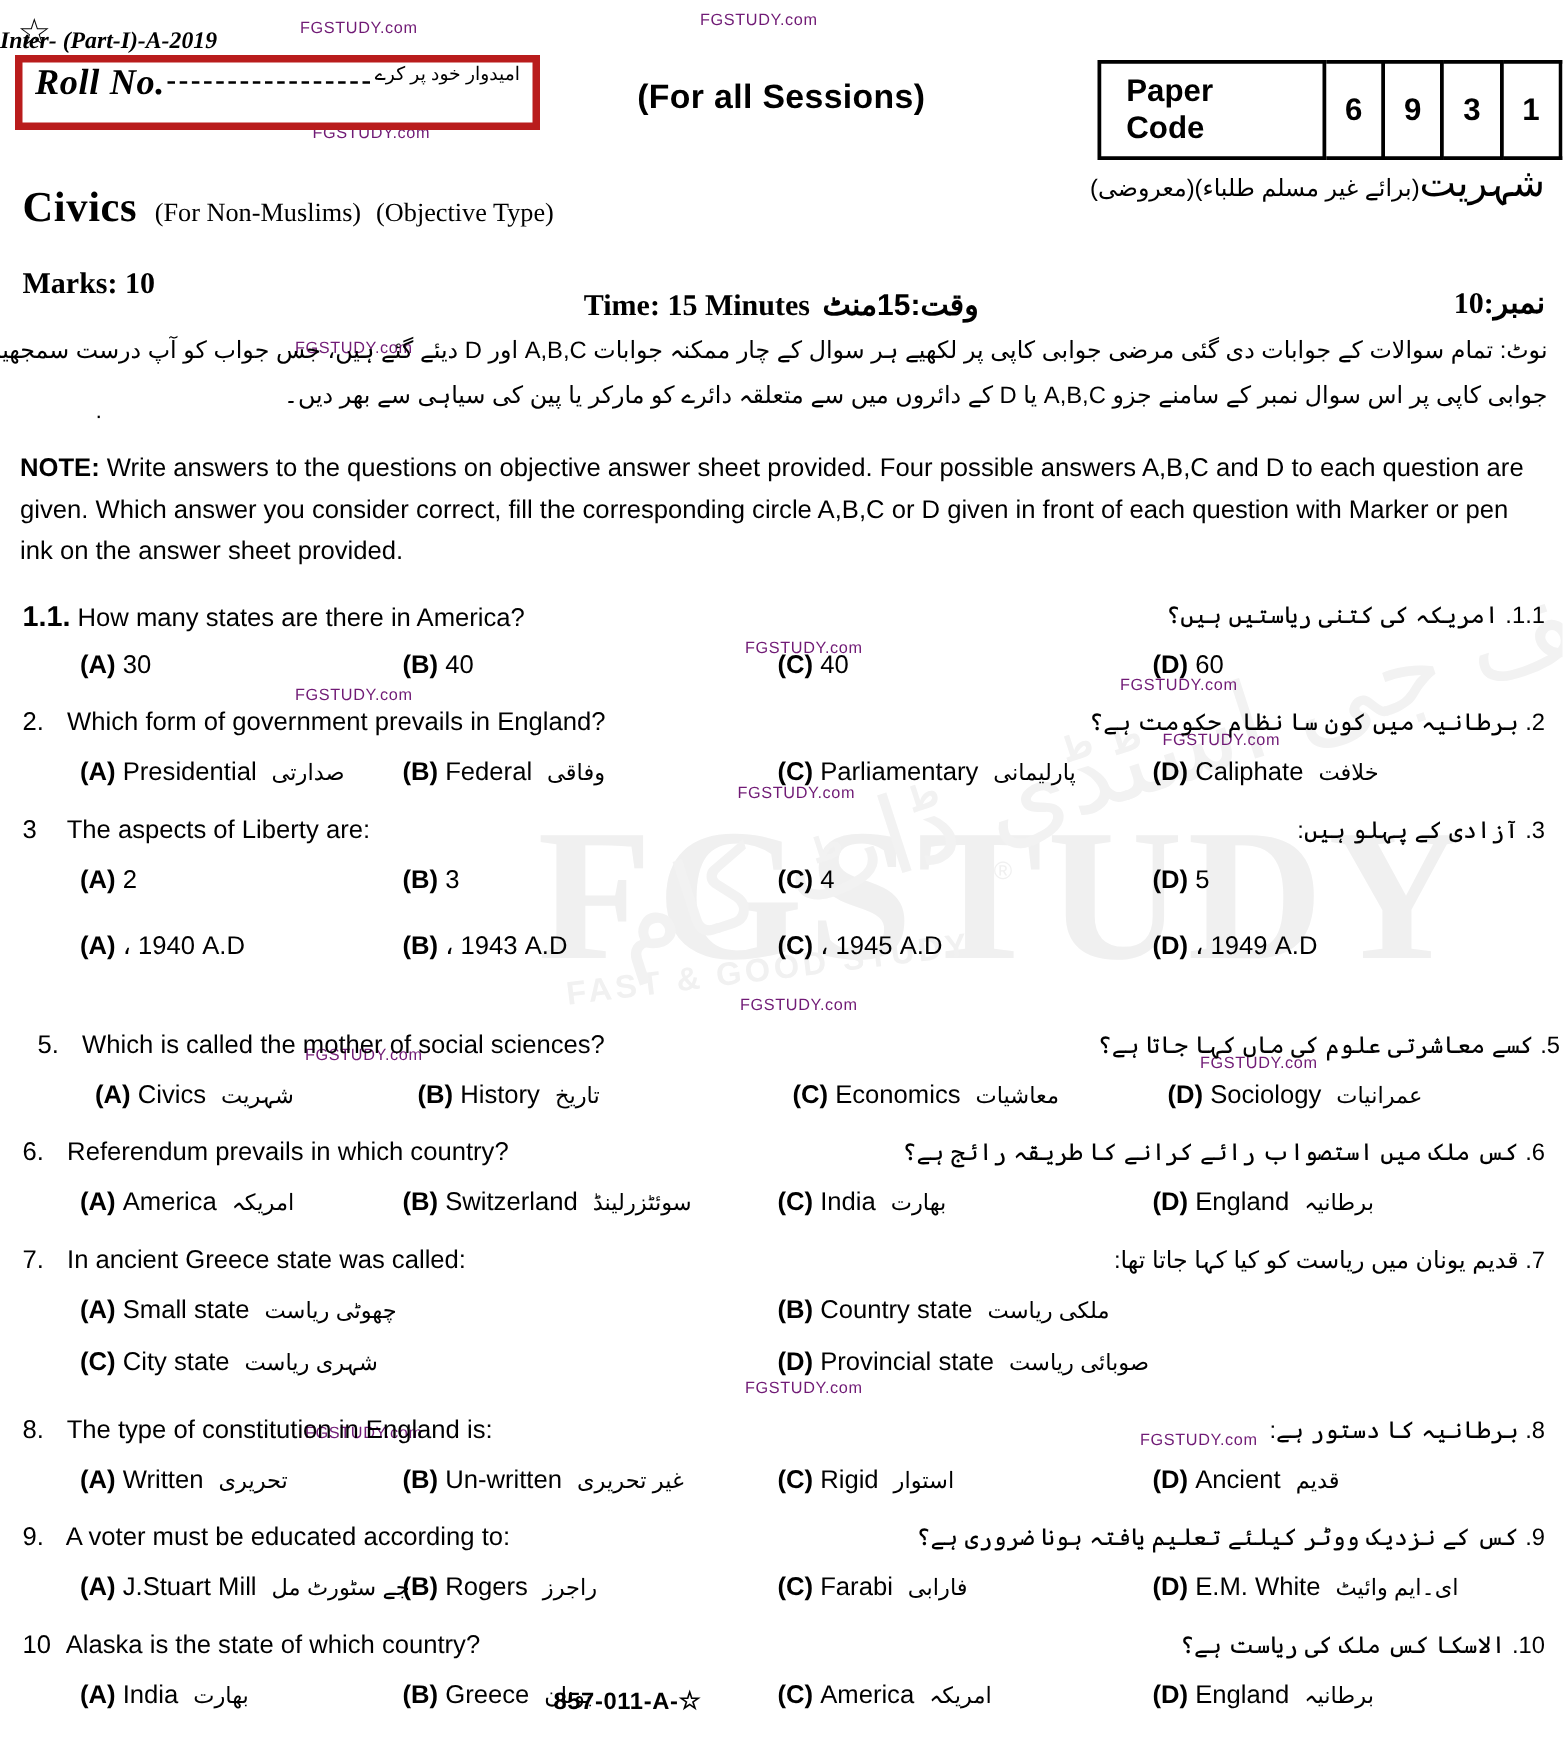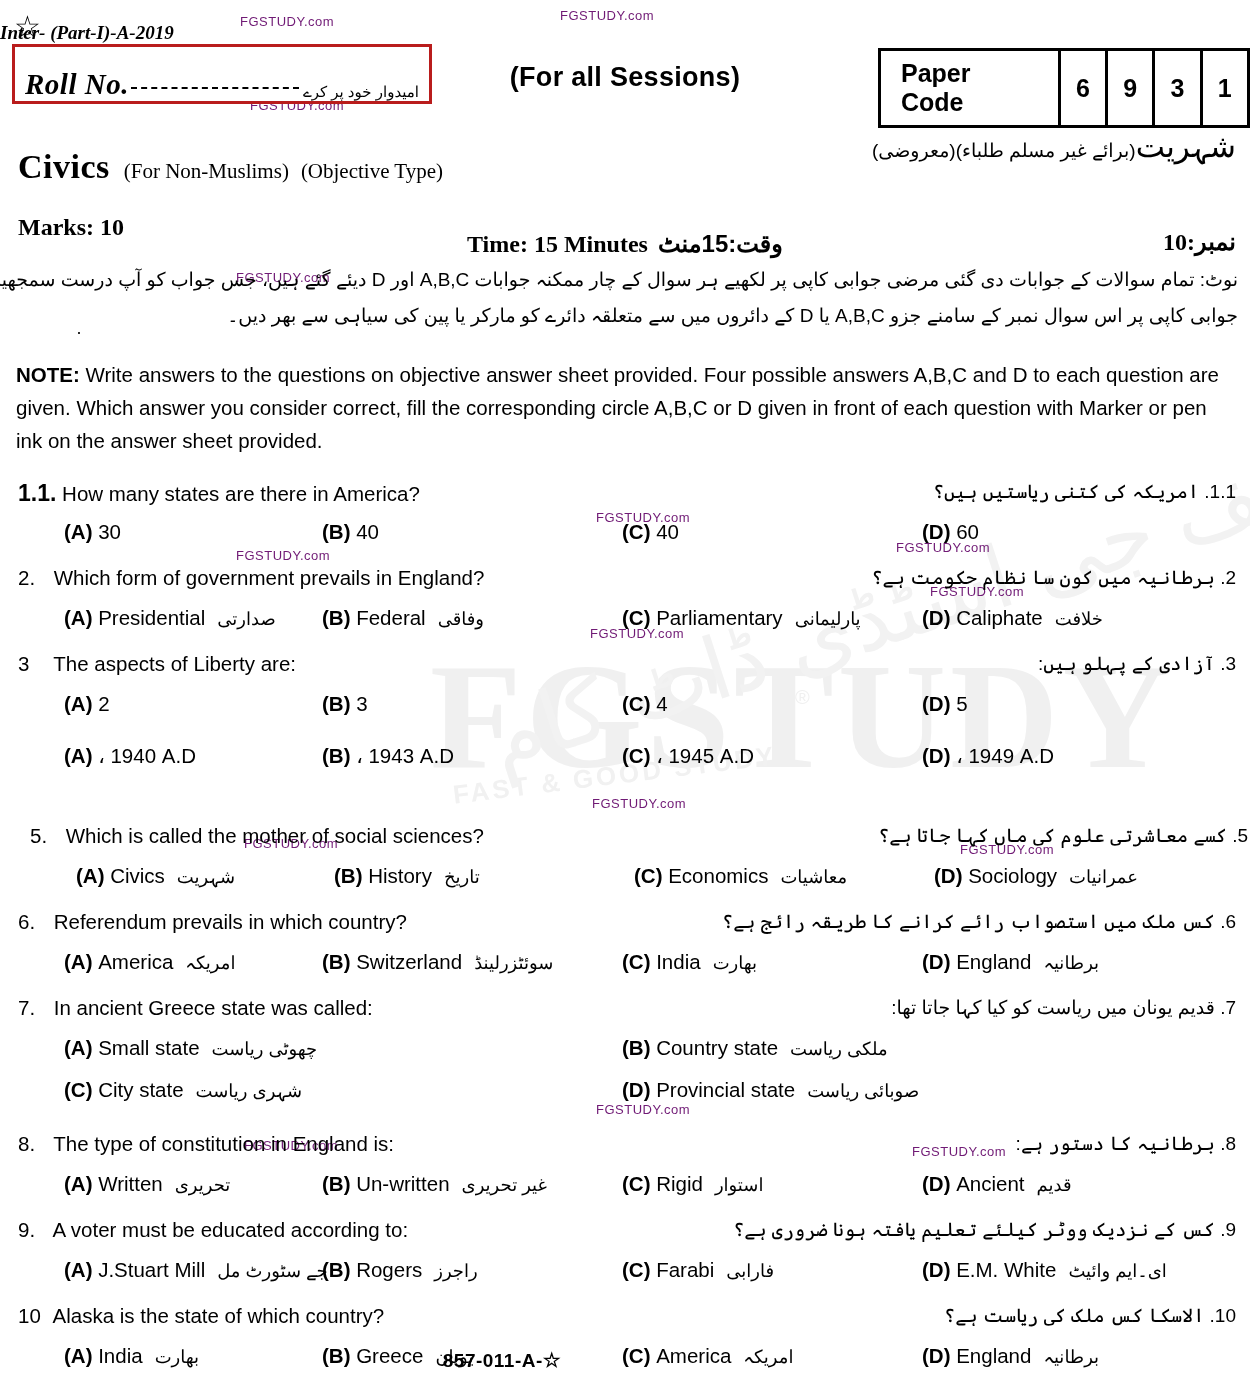--- a/index.html
+++ b/index.html
@@ -43,22 +43,22 @@
   }
   .wm-reg{
     position:absolute;left:795px;top:686px;
     font-size:20px;color:#f0f0f0;z-index:0;
   }
 
   
   .star-tl{position:absolute;left:14px;top:12px;font-size:30px;line-height:1;z-index:3;}
   .rollbox{
     position:absolute;left:12px;top:44px;width:420px;height:60px;
-    border:3px solid #b91c1c;box-sizing:border-box;z-index:3;
-    display:flex;align-items:flex-end;
+    border:6px solid #b91c1c;box-sizing:border-box;z-index:3;
+    display:flex;align-items:flex-start;
   }
   .rollbox .rlabel{
     font-family:"Liberation Serif", serif;
     font-size:29px;font-weight:bold;font-style:italic;
     padding-left:10px;letter-spacing:.5px;
   }
   .rollbox .dots{
     flex:1;border-bottom:2px dashed #000;margin:14px 4px 12px 2px;height:1px;
   }
   .rollbox .rurdu{

